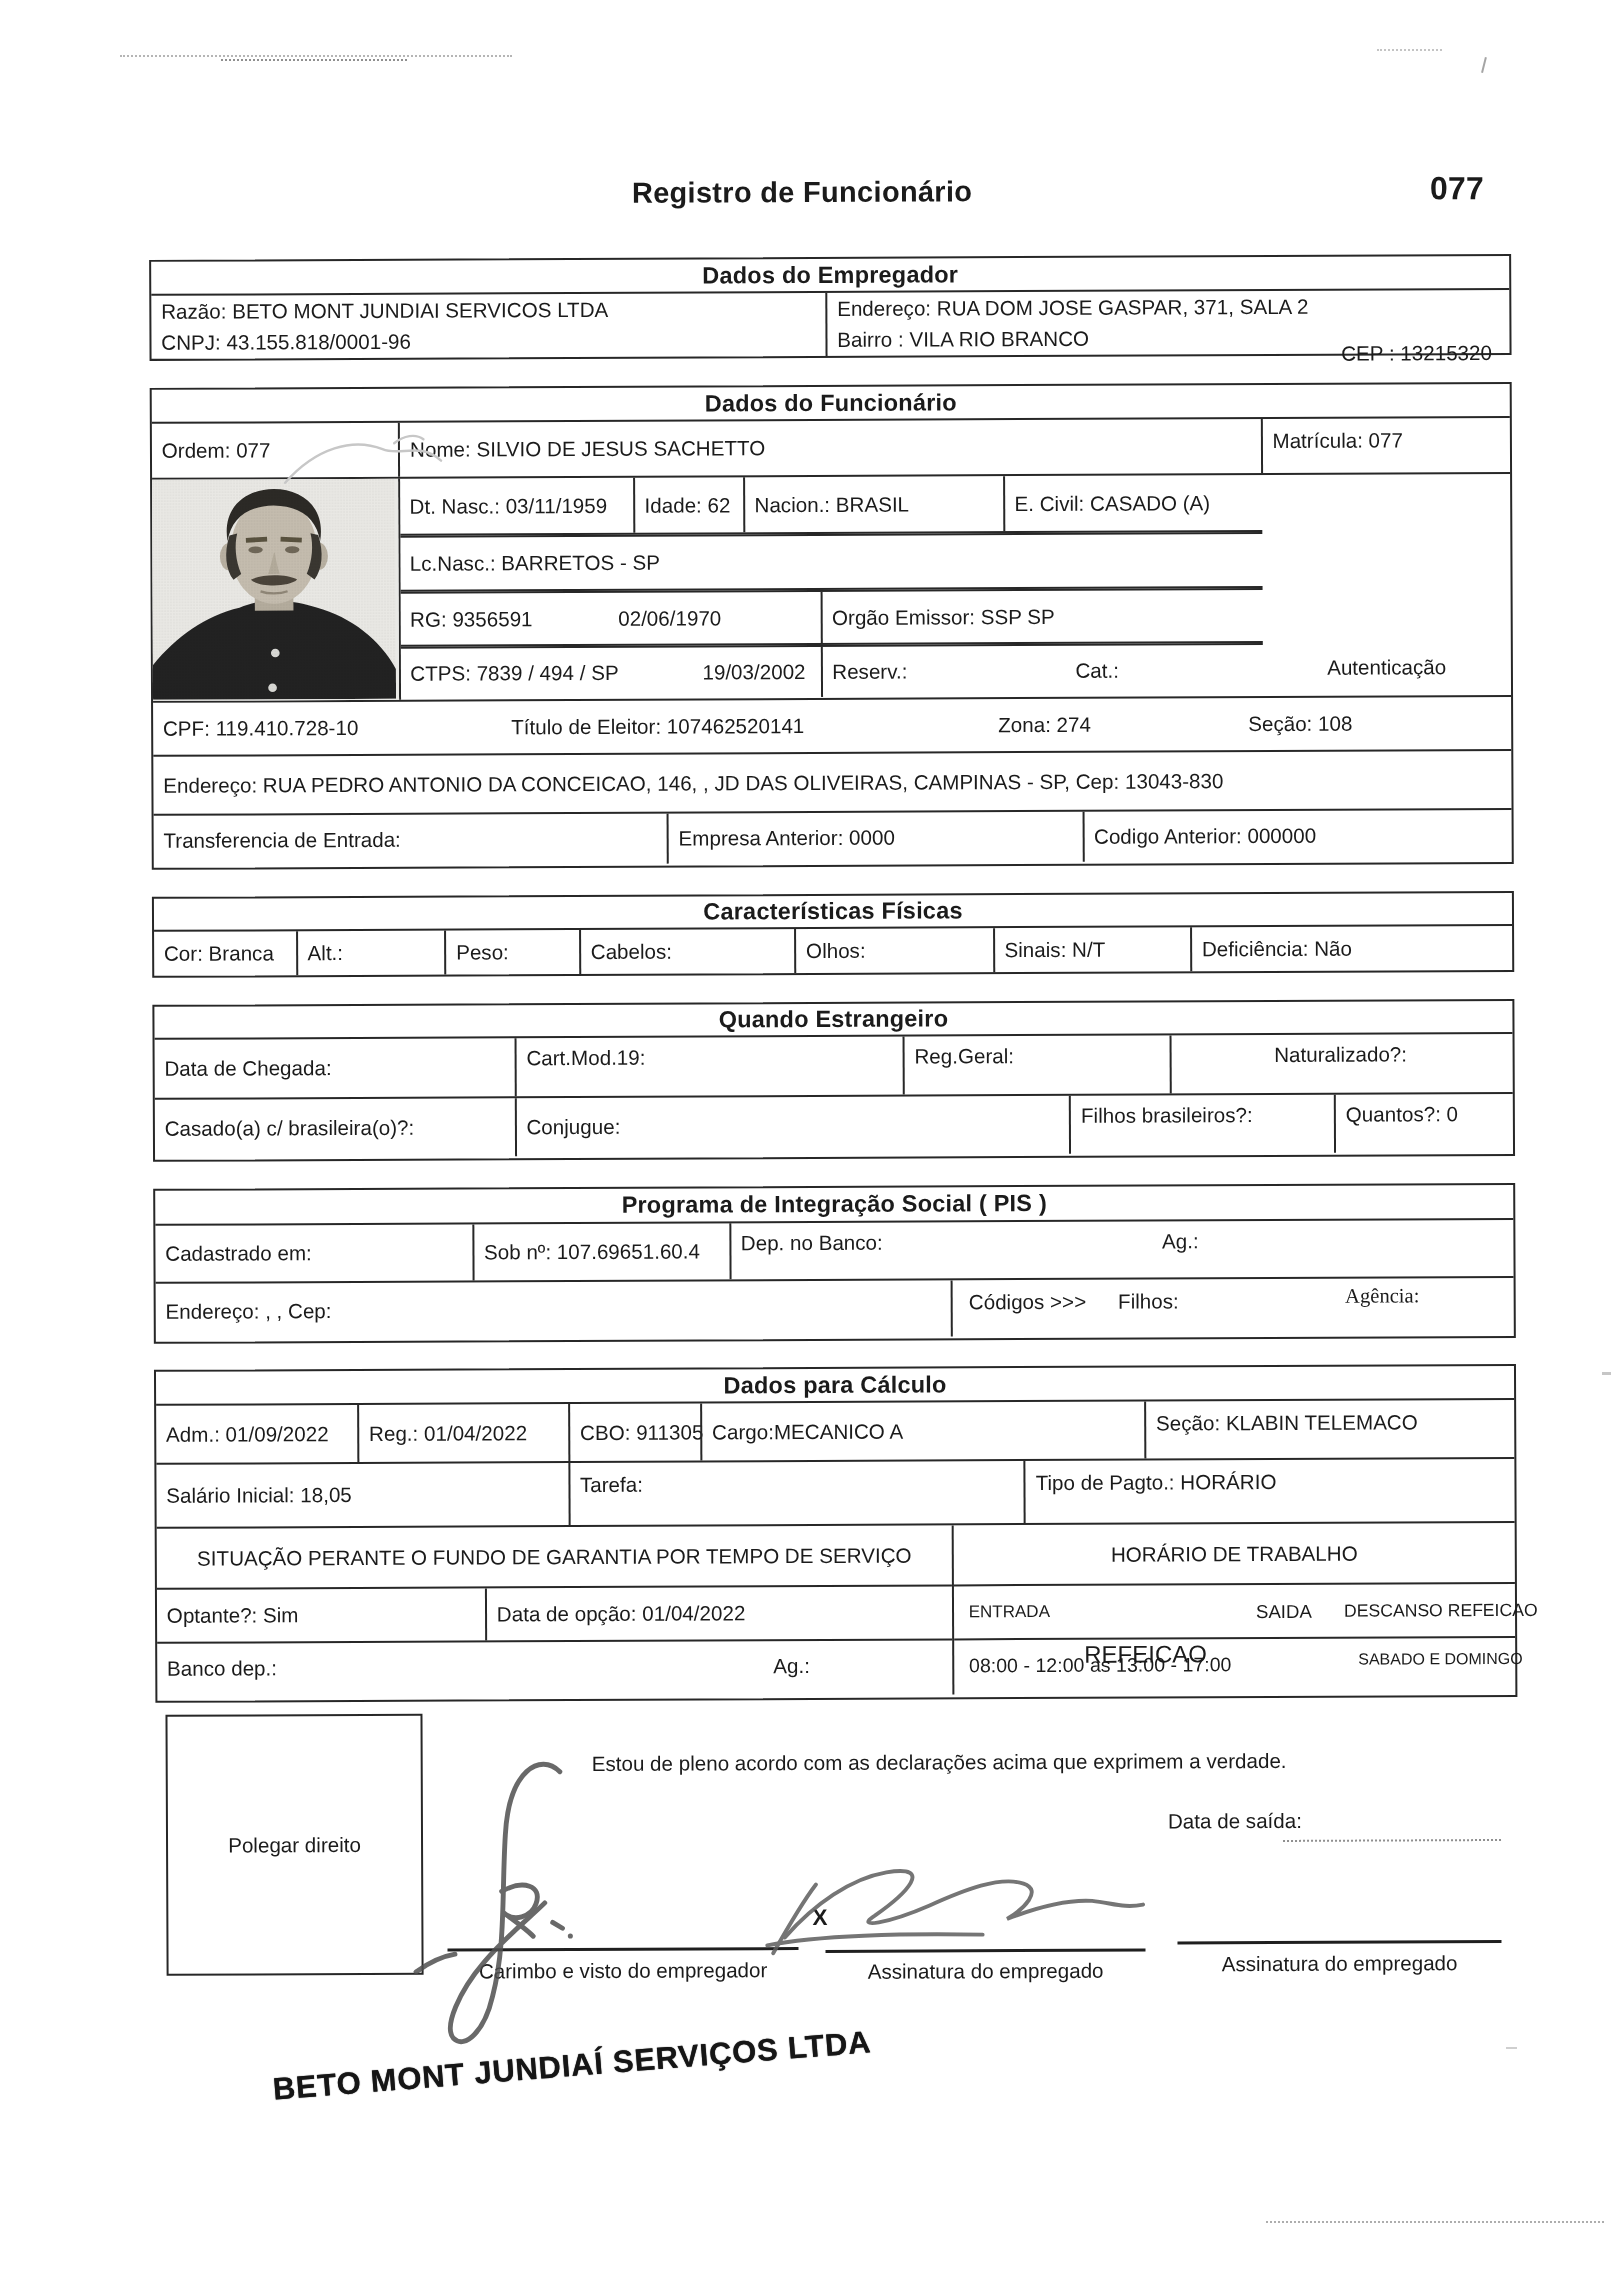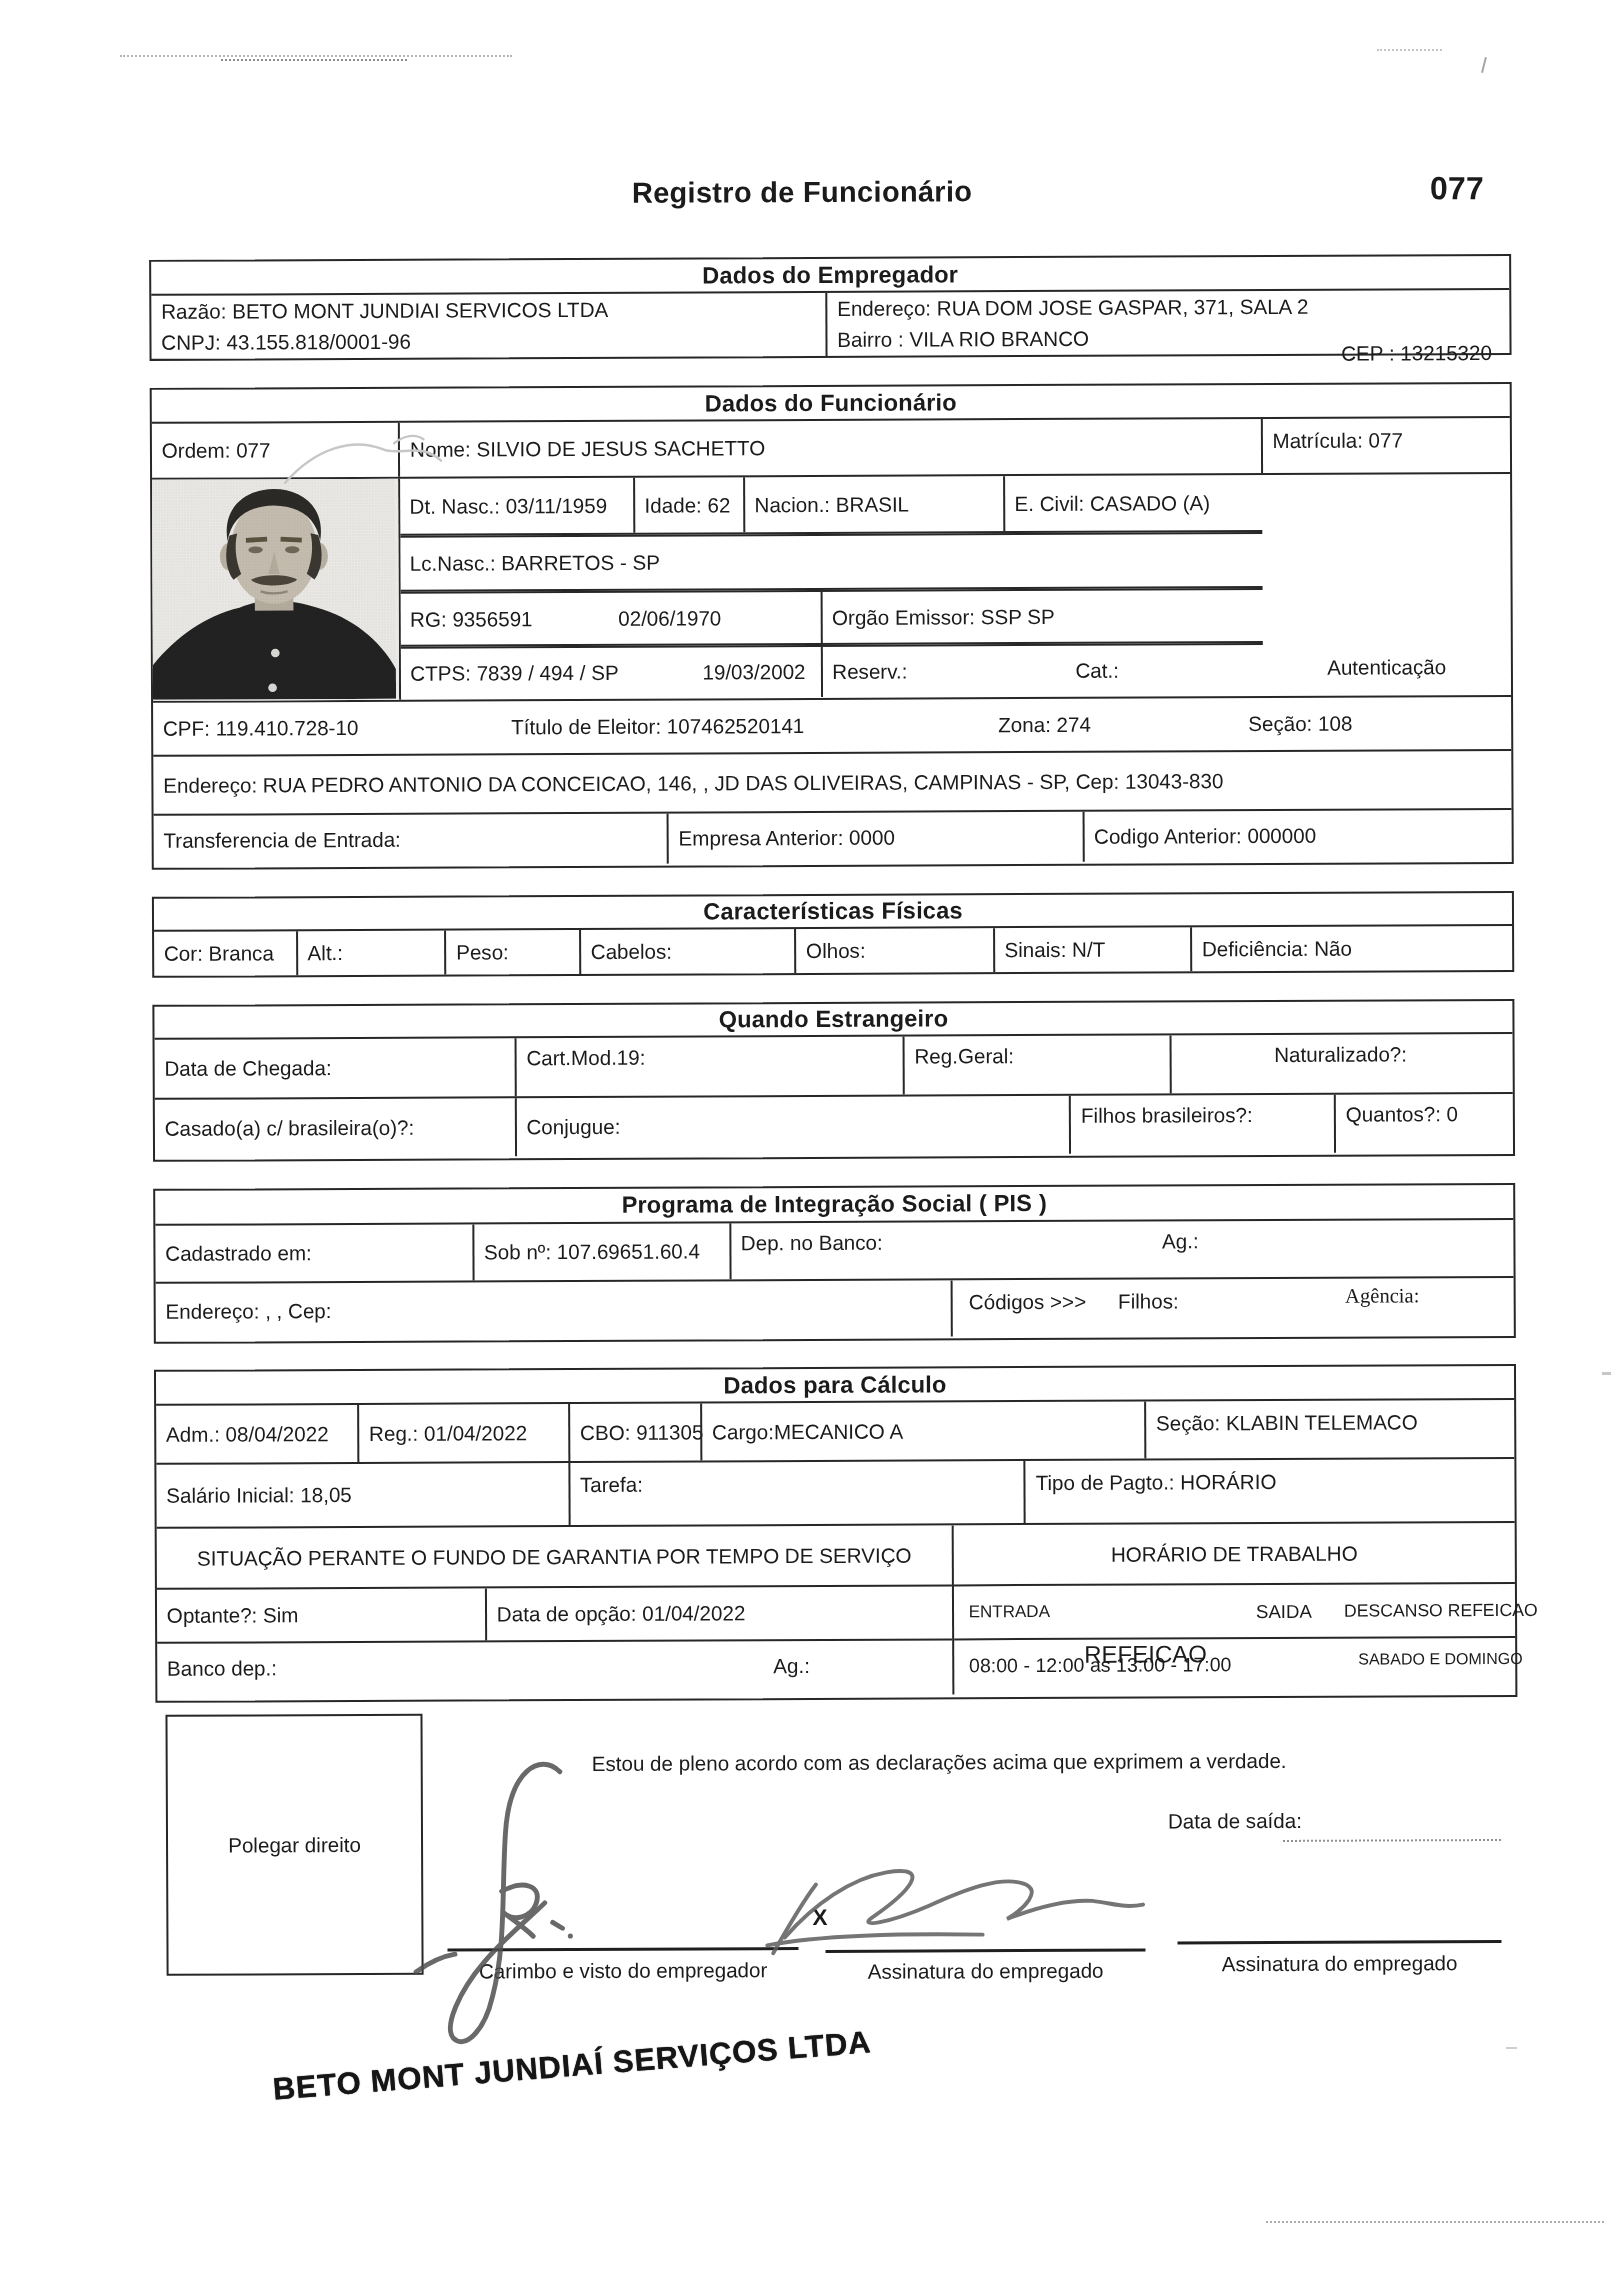--- a/index.html
+++ b/index.html
@@ -209,21 +209,21 @@
           <span>Códigos &gt;&gt;&gt;</span>
           <span class="lbl" style="left:165px;top:9.8px;">Filhos:</span>
           <span class="lbl" style="left:392px;top:5.9px;font-family:Liberation Serif, serif;">Agência:</span>
         </div>
       </div>
     </div>
 
     <div class="box" style="left:152px;top:1367px;width:1362px;height:333px;">
       <div class="sec-title" style="height:34px;">Dados para Cálculo</div>
       <div class="row" style="height:59px;border-bottom:2px solid #272727;">
-        <div class="cell nbl" style="width:201px;">Adm.: 08/04/2022</div>
+        <div class="cell nbl" style="width:201px;">Adm.: 01/09/2022</div>
         <div class="cell" style="width:211px;">Reg.: 01/04/2022</div>
         <div class="cell" style="width:132px;">CBO: 911305</div>
         <div class="cell" style="width:444px;">Cargo:MECANICO A</div>
         <div class="cell" style="width:370px;align-items:flex-start;padding-top:9.8px;">Seção: KLABIN TELEMACO</div>
       </div>
       <div class="row" style="height:64px;border-bottom:2px solid #272727;">
         <div class="cell nbl" style="width:412px;">Salário Inicial: 18,05</div>
         <div class="cell" style="width:456px;align-items:flex-start;padding-top:9.8px;">Tarefa:</div>
         <div class="cell" style="width:491px;align-items:flex-start;padding-top:9.8px;">Tipo de Pagto.: HORÁRIO</div>
       </div>

